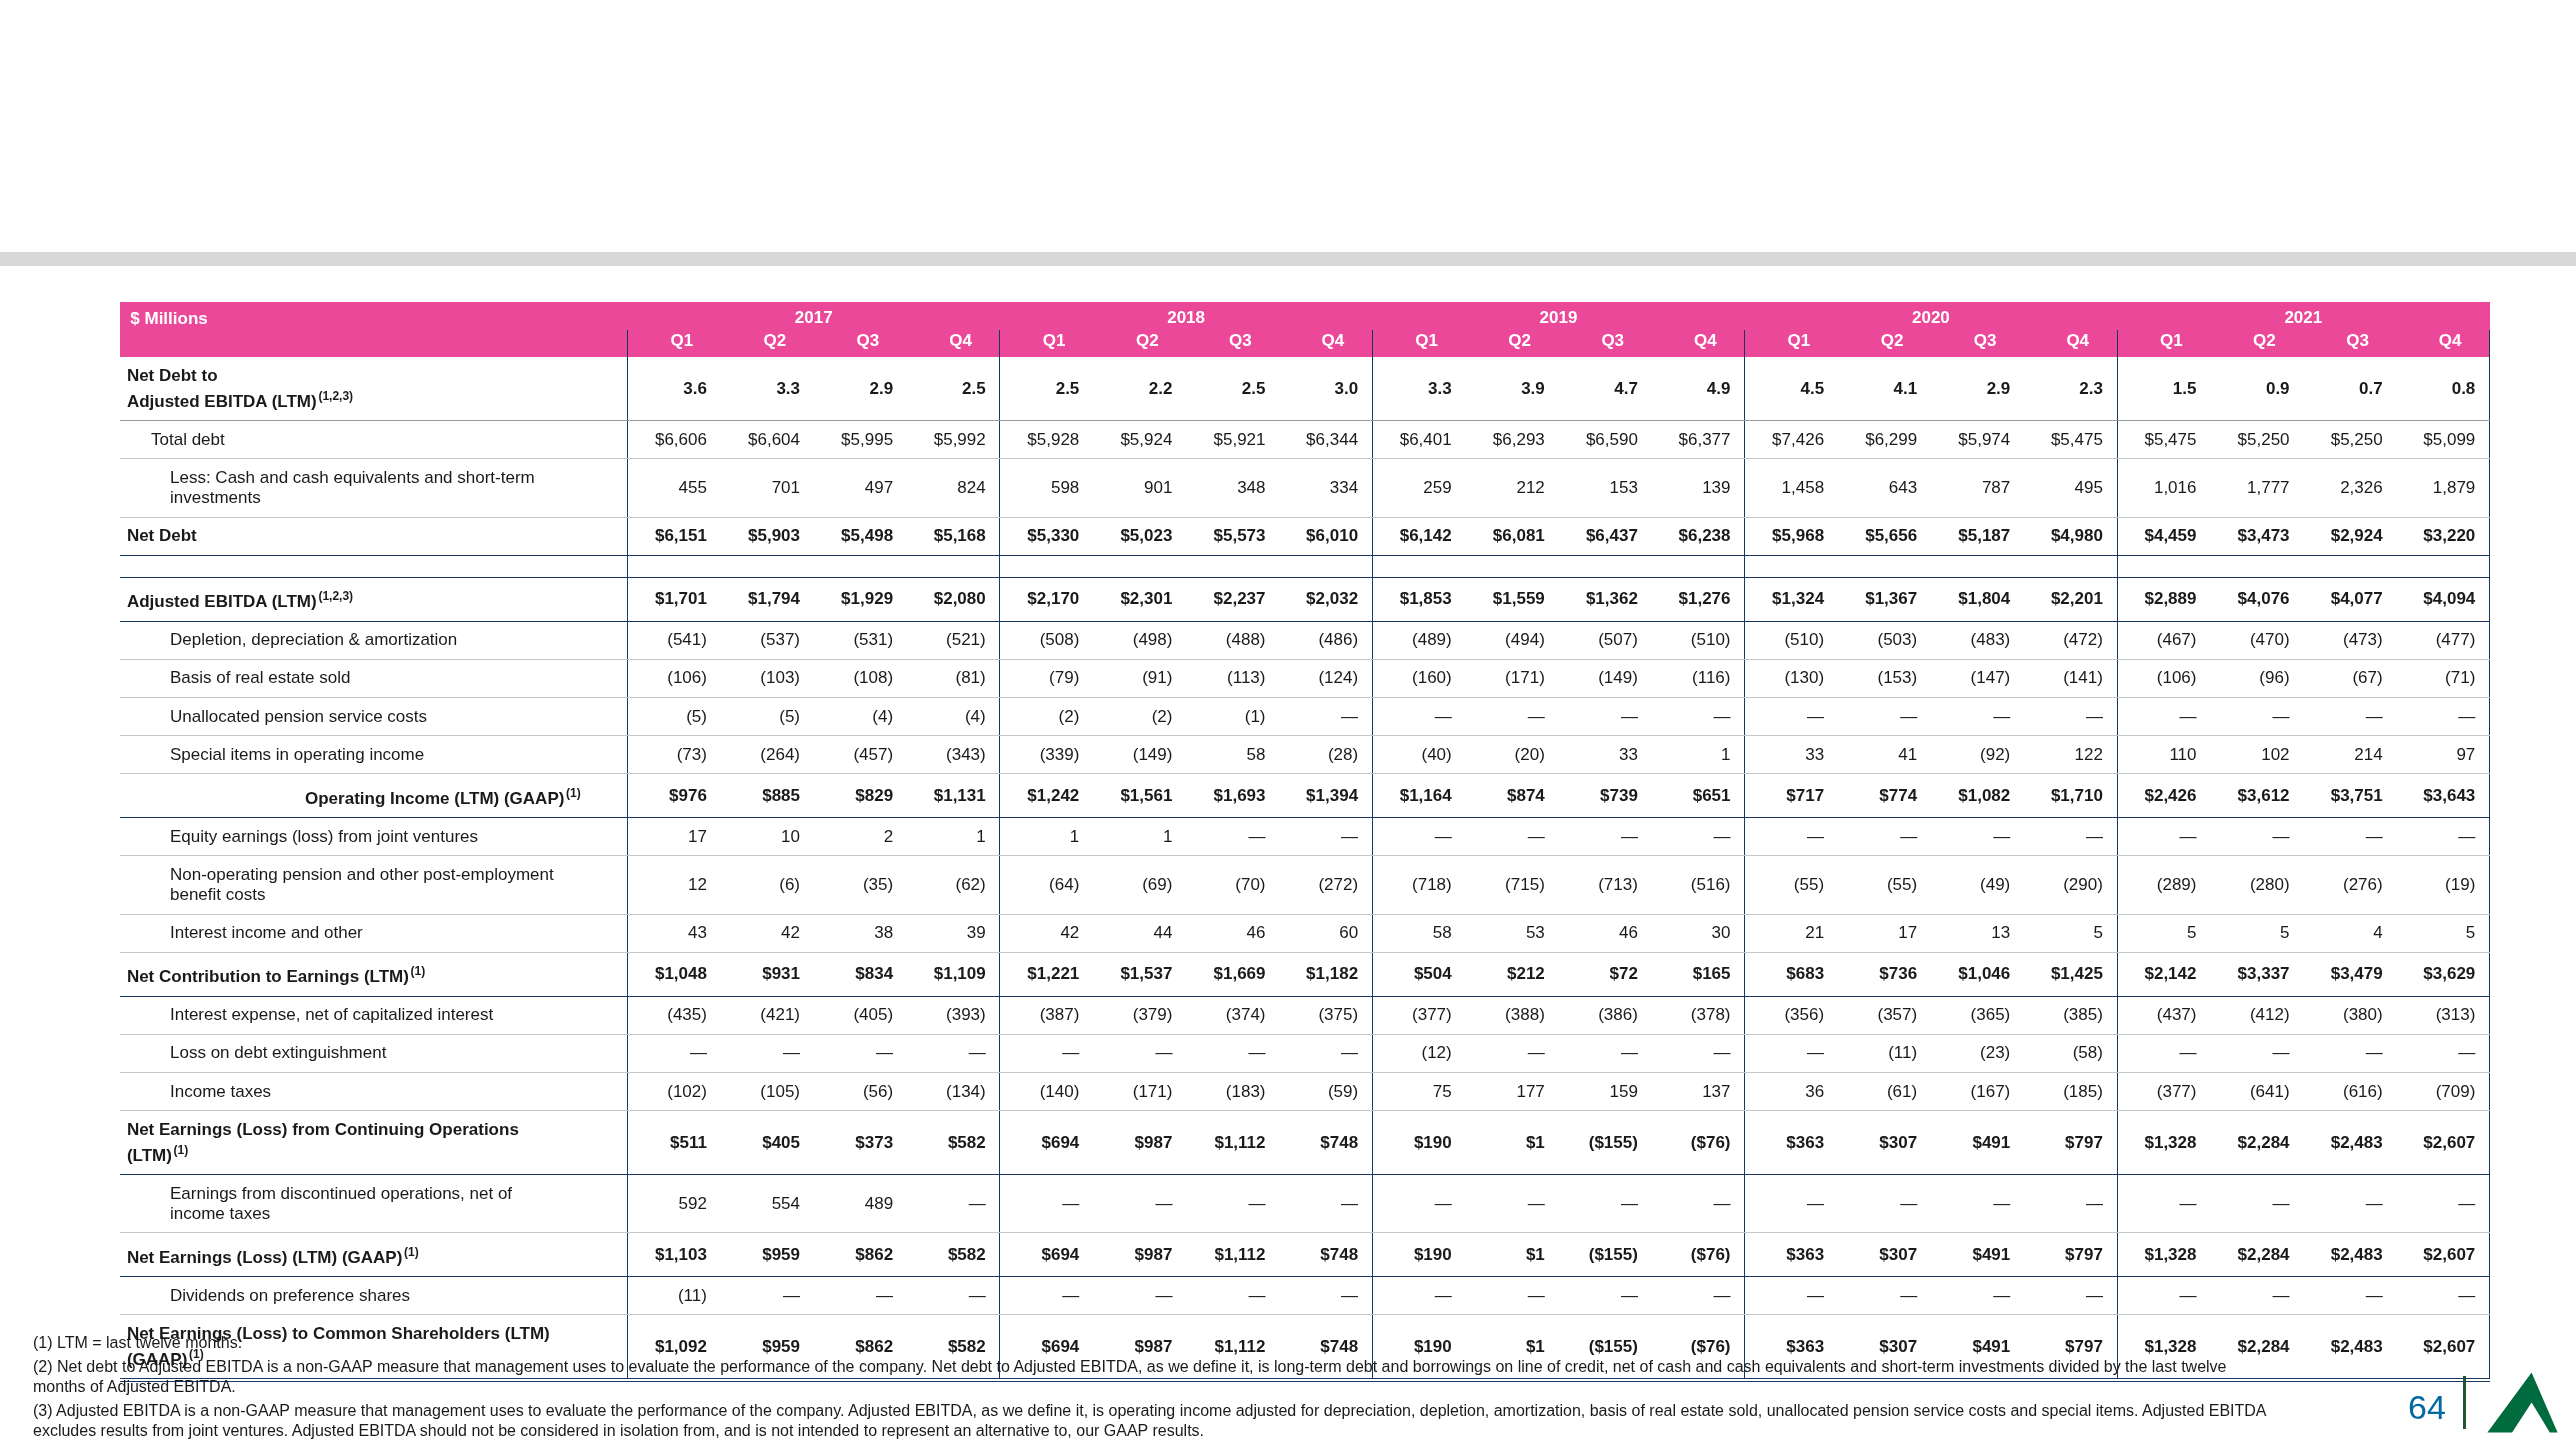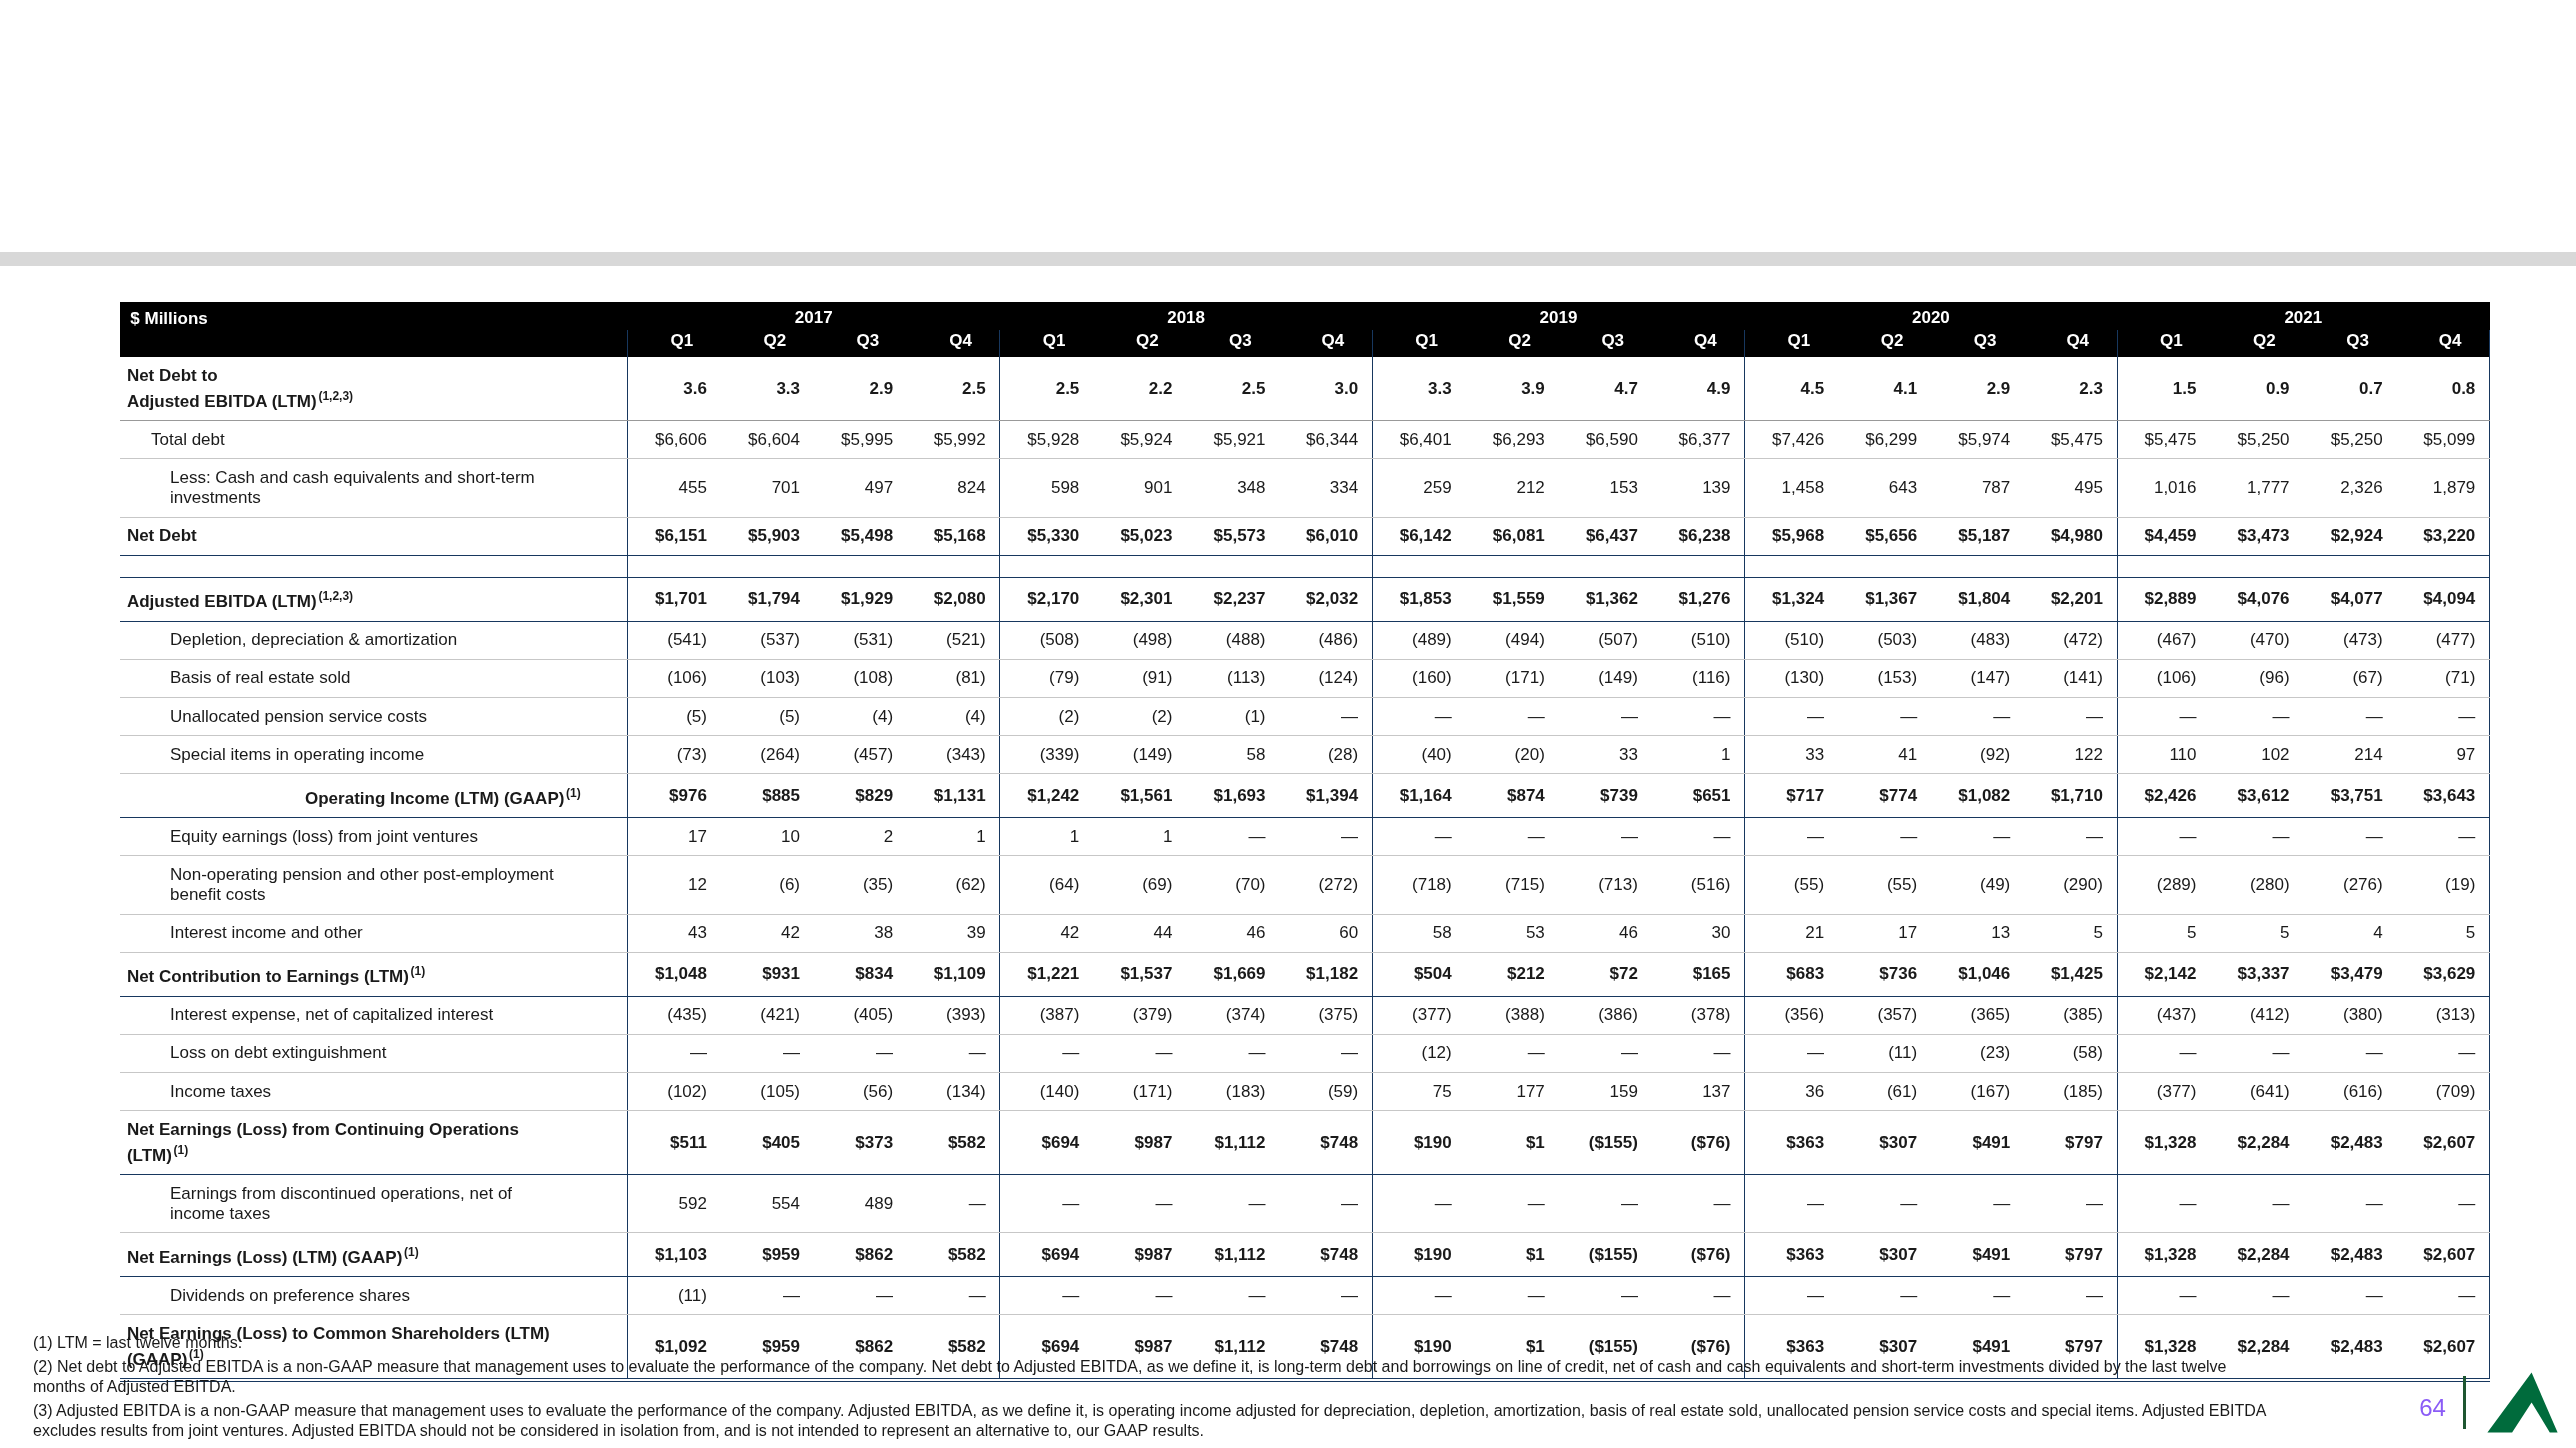--- a/index.html
+++ b/index.html
@@ -8,21 +8,21 @@
 
   .header-block { position:absolute; left:112px; top:38px; }
   h1.title { font-size:64px; font-weight:bold; color:#0E6B39; letter-spacing:-0.9px; }
   h2.subtitle { font-size:45px; font-weight:normal; color:#79A63F; margin-top:10.3px; }
 
   .divider { position:absolute; left:0; top:252px; width:2576px; height:13.7px; background:#D8D8D8; }
 
   table.recon { position:absolute; left:120px; top:302px; width:2370px;
     border-collapse:collapse; table-layout:fixed; font-size:17px; color:#1A1A1A; }
 
-  thead th { background:#000000; color:#fff; font-weight:bold; font-size:17px; }
+  thead th { background:#ec4899; color:#fff; font-weight:bold; font-size:17px; }
   th.unit { text-align:left; vertical-align:top; padding:6.9px 0 0 10.3px; }
   th.year { text-align:center; padding:6px 0 1.7px 0; }
   th.q { text-align:right; padding:1.7px 27.5px 6px 0; }
 
   tbody td { border-bottom:0.9px solid #C7C7C7; vertical-align:middle;
     padding:8.6px 13.7px 8.6px 0; line-height:20px; }
   td.lab { text-align:left; padding-right:5.2px; }
   td.num { text-align:right; white-space:nowrap; }
   .labtext { white-space:pre-line; }
   sup { font-size:12px; vertical-align:super; margin-left:1.7px; }
@@ -38,21 +38,21 @@
   tr.spacer td { border-bottom:none; height:22px; padding:0; }
 
   td.gs, th.gs { border-left:0.9px solid #17375E; }
   td.ge, th.ge { border-right:0.9px solid #17375E; }
 
   .footnotes { position:absolute; left:29px; top:1329px; width:2250px;
     font-size:16px; line-height:20px; color:#1A1A1A; }
   .fnote { margin:4px; }
 
   .footer { position:absolute; right:13.7px; bottom:13.7px; display:flex; align-items:center; gap:17px; }
-  .pagenum { font-size:24px; color:#8b5cf6;margin-top:10px; }
+  .pagenum { font-size:34px; color:#0369a1;margin-top:10px; }
   .footer-bar { display:inline-block; width:3.4px; height:53px; background:#1E5631; }
   svg.logo { width:79px; height:65px; display:block; }
 </style>
 </head>
 <body>
 
 <div class="slide">
 
   <div class="header-block">
   </div>

